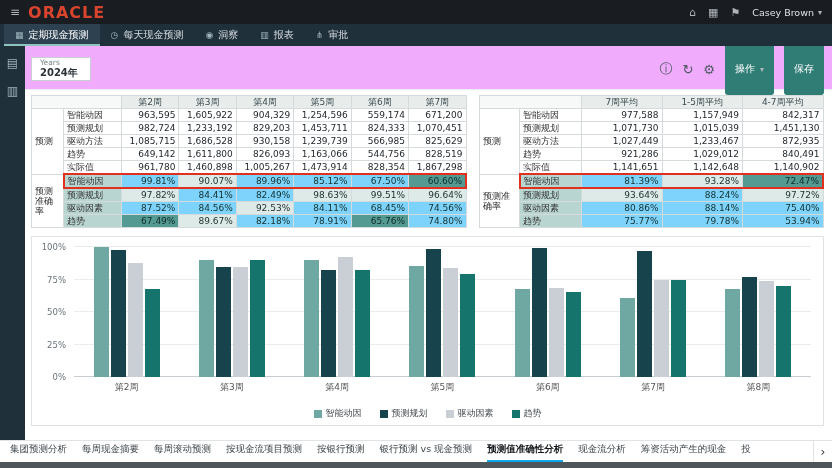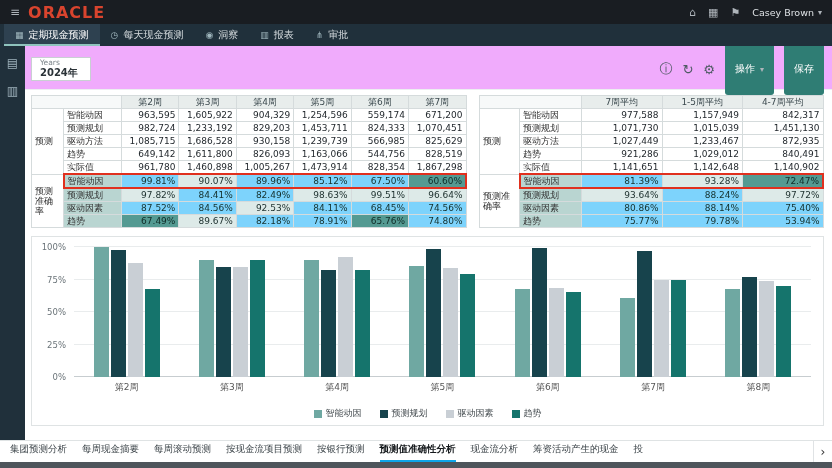--- a/index.html
+++ b/index.html
@@ -439,20 +439,21 @@
     </section>
 
   </main>
 
   <footer class="bottom-tabs">
     <span class="btab">集团预测分析</span>
       <span class="btab">每周现金摘要</span>
       <span class="btab">每周滚动预测</span>
       <span class="btab">按现金流项目预测</span>
       <span class="btab">按银行预测</span>
+      <span class="btab">银行预测 vs 现金预测</span>
       <span class="btab active">预测值准确性分析</span>
       <span class="btab">现金流分析</span>
       <span class="btab">筹资活动产生的现金</span>
       <span class="btab">投</span>
       <span class="chev">›</span>
   </footer>
 
   <div class="hscroll"></div>
 
 </div>

